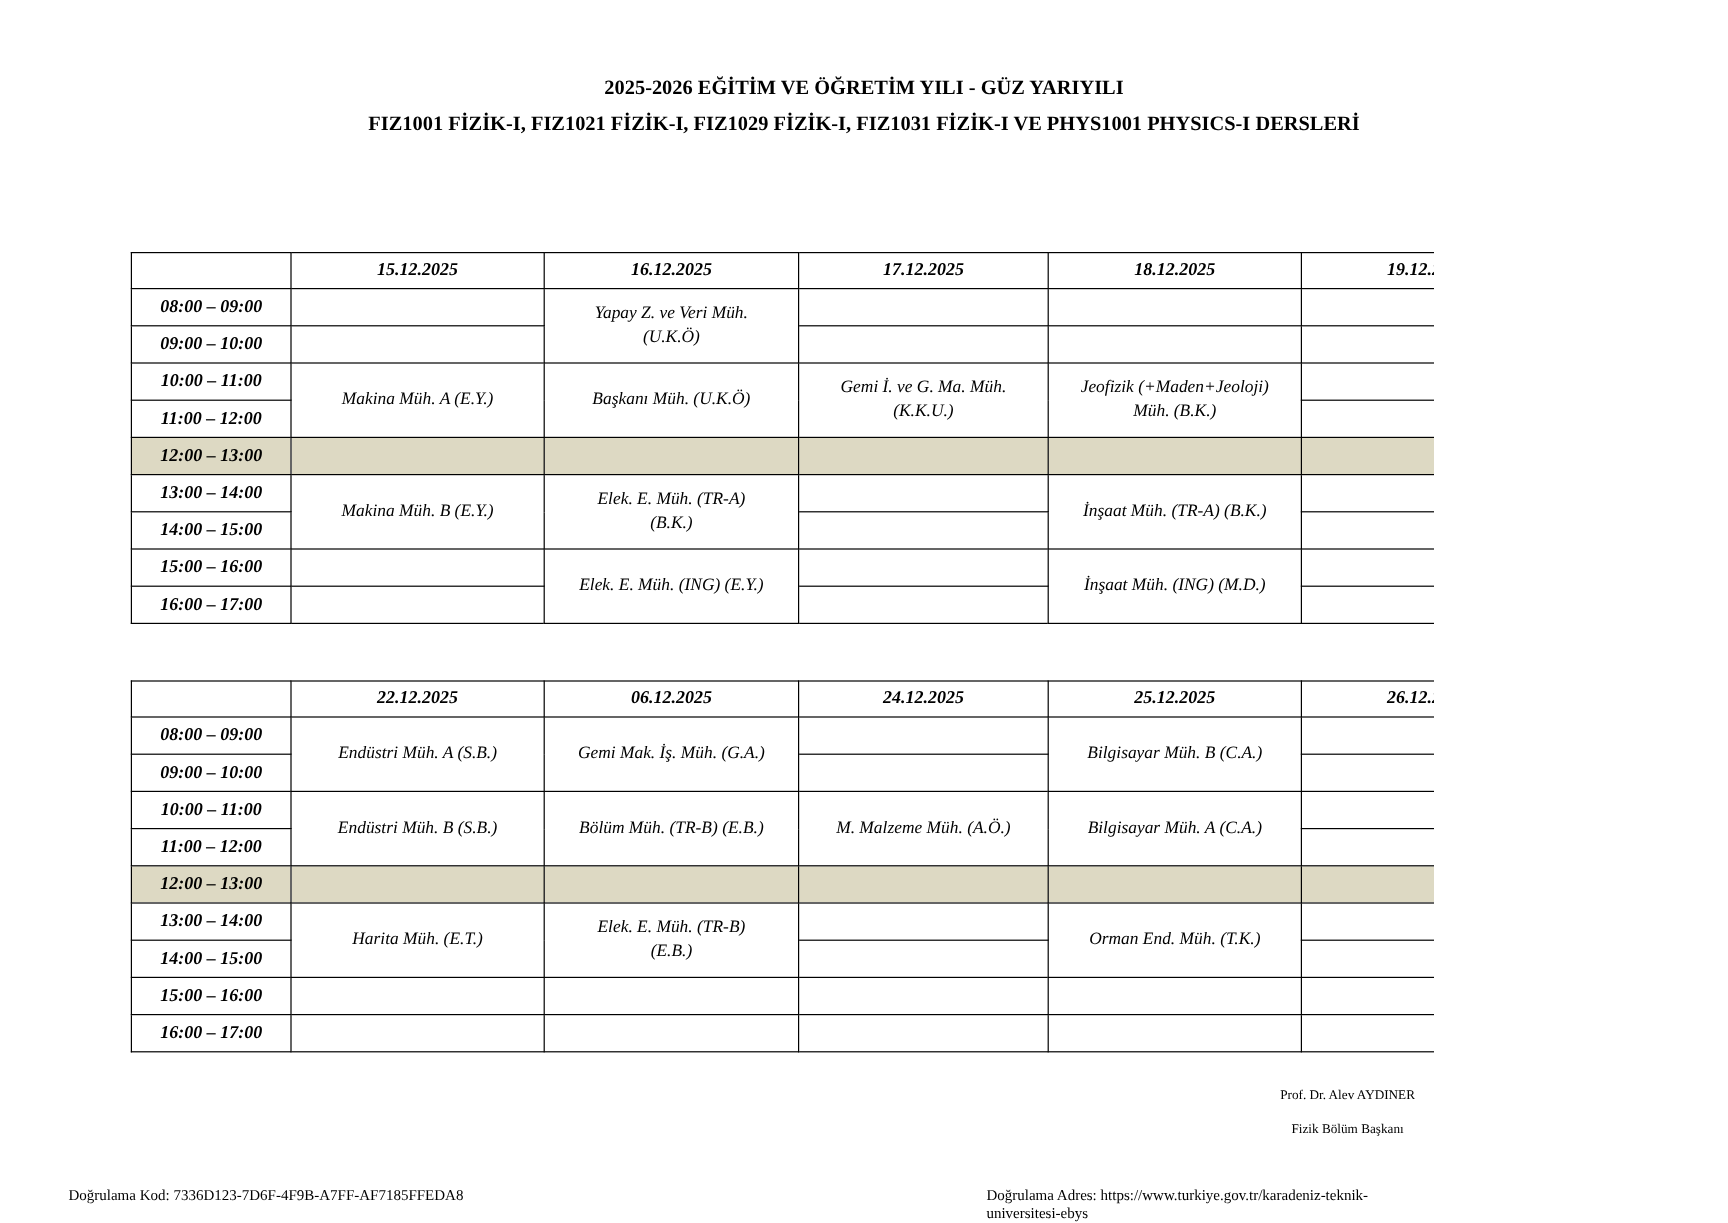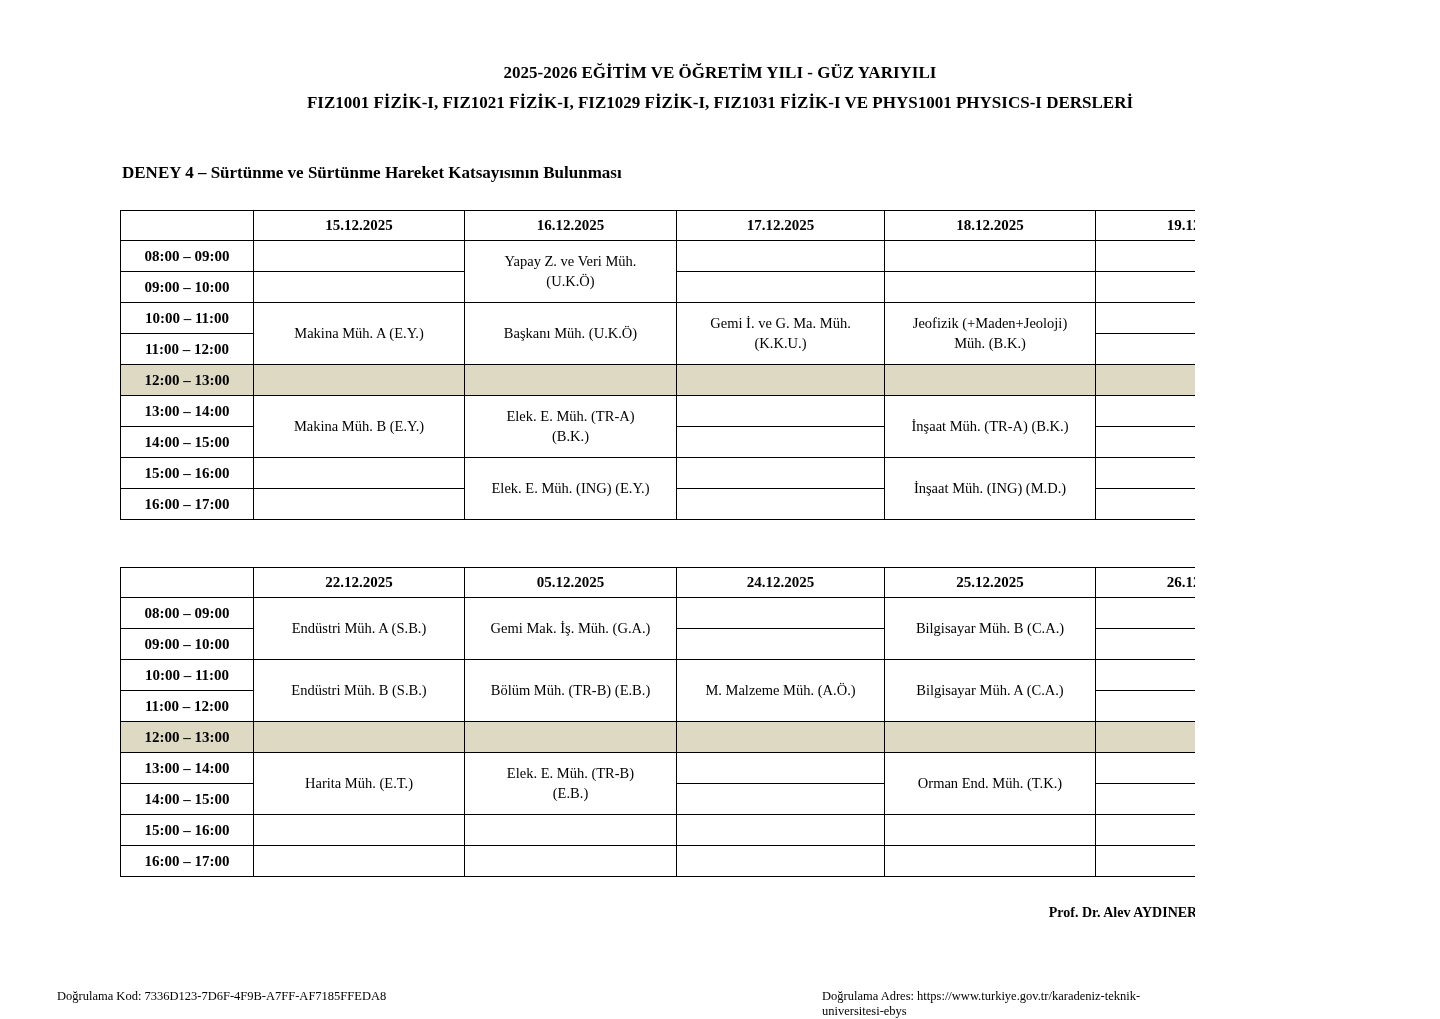--- a/index.html
+++ b/index.html
@@ -20,43 +20,44 @@
   .titles{
     position:absolute;left:0;top:58px;width:1440px;
     text-align:center;font-weight:bold;font-size:17px;line-height:30px;
   }
   .deney-heading{
     position:absolute;left:122px;top:163px;
     font-weight:bold;font-size:17px;
   }
   
   table.sched{
-    position:absolute;left:120px;
+    position:absolute;left:109px;
     border-collapse:collapse;table-layout:fixed;
     width:1185px;
+    font-style:italic;
   }
   table.sched.week1{top:210px;}
   table.sched.week2{top:567px;}
   table.sched th,table.sched td{
     border:1.5px solid var(--border);
     text-align:center;vertical-align:middle;
     padding:0 4px;overflow:hidden;
   }
   table.sched thead tr{height:30px;}
   table.sched tbody tr{height:31px;margin-left:28px;}
   th.date{font-weight:bold;font-size:15px;}
   th.corner{background:#fff;}
   td.time{font-weight:bold;font-size:15px;}
   td.session{font-weight:normal;font-size:14.5px;line-height:1.35;white-space:pre-line;}
   td.empty{background:#fff;}
   tr.lunch td{background:var(--shade);}
   
   .signature-block{
     position:absolute;left:978px;top:899px;width:290px;
-    text-align:center;font-weight:bold;font-size:14px;line-height:28px;
+    text-align:center;font-weight:normal;font-size:11px;line-height:28px;
   }
   .qr{
     position:absolute;left:1258px;top:917px;width:70px;height:70px;
   }
   .qr svg{display:block;width:70px;height:70px;shape-rendering:crispEdges;fill:#111;}
   .signed-notice{
     position:absolute;left:398px;top:975px;width:520px;
     text-align:center;font-weight:bold;font-size:12px;color:var(--red);
   }
   .verify-code{
@@ -69,21 +70,20 @@
 </head>
 <body>
 
 <div class="page">
 
   <div class="titles">
     <div>2025-2026 EĞİTİM VE ÖĞRETİM YILI - GÜZ YARIYILI</div>
     <div>FIZ1001 FİZİK-I, FIZ1021 FİZİK-I, FIZ1029 FİZİK-I, FIZ1031 FİZİK-I VE PHYS1001 PHYSICS-I DERSLERİ</div>
   </div>
 
-  <div class="deney-heading">DENEY 4 – Sürtünme ve Sürtünme Hareket Katsayısının Bulunması</div>
 
   <table class="sched week1">
     <colgroup>
       <col style="width:133px">
         <col style="width:211px">
         <col style="width:212px">
       <col style="width:208px">
         <col style="width:211px">
         <col style="width:210px">
     </colgroup>
@@ -173,21 +173,21 @@
         <col style="width:211px">
         <col style="width:212px">
       <col style="width:208px">
         <col style="width:211px">
         <col style="width:210px">
     </colgroup>
     <thead>
       <tr>
         <th class="corner"></th>
         <th class="date">22.12.2025</th>
-        <th class="date">05.12.2025</th>
+        <th class="date">06.12.2025</th>
         <th class="date">24.12.2025</th>
         <th class="date">25.12.2025</th>
         <th class="date">26.12.2025</th>
       </tr>
     </thead>
     <tbody>
       <tr>
         <td class="time">08:00 – 09:00</td>
         <td class="session" rowspan="2">Endüstri Müh. A (S.B.)</td>
         <td class="session" rowspan="2">Gemi Mak. İş. Müh. (G.A.)</td>
@@ -248,20 +248,21 @@
         <td class="empty"></td>
         <td class="empty"></td>
         <td class="empty"></td>
         <td class="empty"></td>
       </tr>
     </tbody>
   </table>
 
   <div class="signature-block">
     <div>Prof. Dr. Alev AYDINER</div>
+    <div>Fizik Bölüm Başkanı</div>
   </div>
 
   <div class="qr">
       <svg viewBox="0 0 25 25" xmlns="http://www.w3.org/2000/svg">
         <rect x="0" y="0" width="1" height="1"></rect>
         <rect x="1" y="0" width="1" height="1"></rect>
         <rect x="2" y="0" width="1" height="1"></rect>
         <rect x="3" y="0" width="1" height="1"></rect>
         <rect x="4" y="0" width="1" height="1"></rect>
         <rect x="5" y="0" width="1" height="1"></rect>

